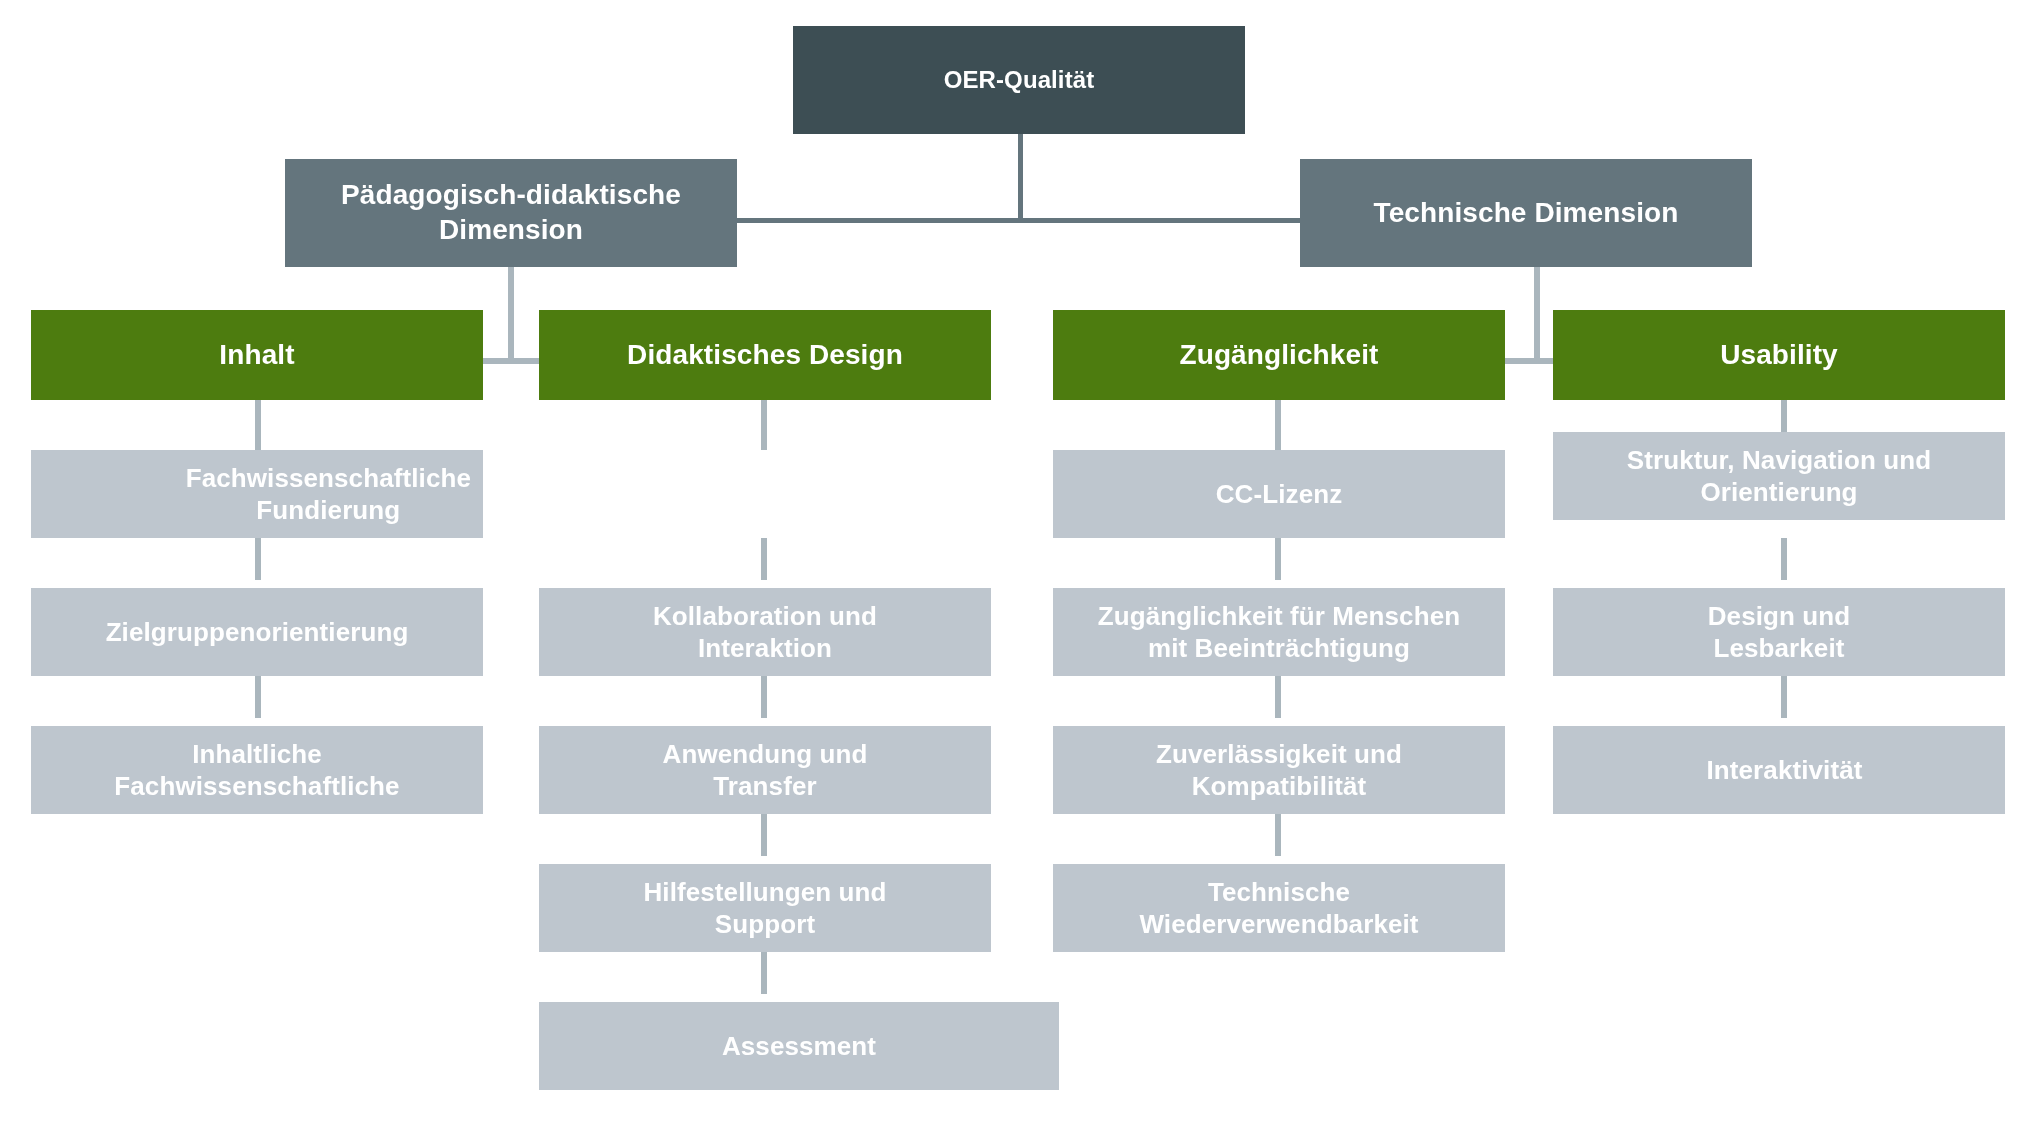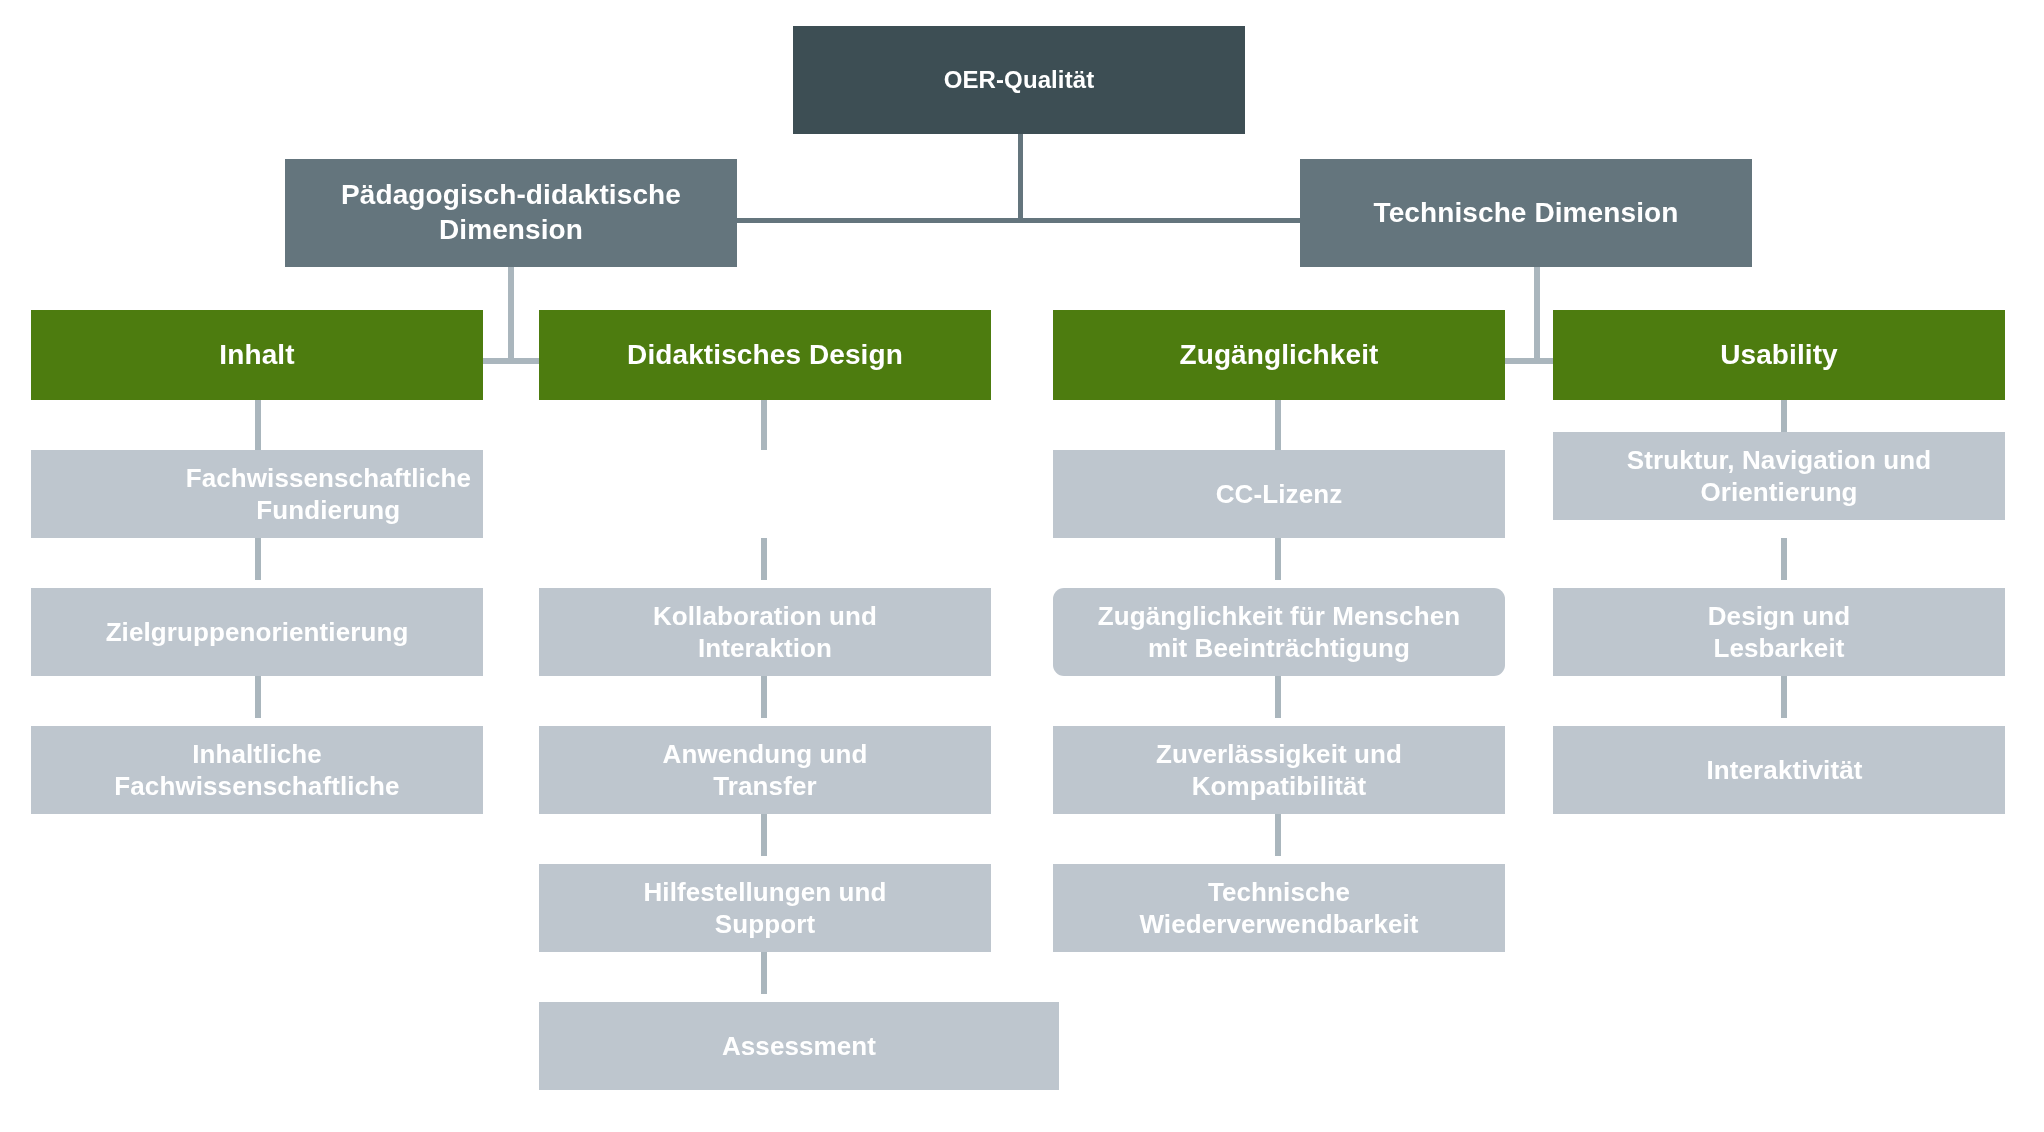--- a/index.html
+++ b/index.html
@@ -147,21 +147,21 @@
     <span class="label">Hilfestellungen und
 Support</span>
   </div>
   <div class="node lvl-leaf" style="left:539px; top:1002px; width:520px; height:88px;">
     <span class="label">Assessment</span>
   </div>
 
   <div class="node lvl-leaf" style="left:1053px; top:450px; width:452px; height:88px;">
     <span class="label">CC-Lizenz</span>
   </div>
-  <div class="node lvl-leaf" style="left:1053px; top:588px; width:452px; height:88px;border-radius:11px;">
+  <div class="node lvl-leaf" style="left:1053px; top:588px; width:452px; height:88px;">
     <span class="label">Zugänglichkeit für Menschen
 mit Beeinträchtigung</span>
   </div>
   <div class="node lvl-leaf" style="left:1053px; top:726px; width:452px; height:88px;">
     <span class="label">Zuverlässigkeit und
 Kompatibilität</span>
   </div>
   <div class="node lvl-leaf" style="left:1053px; top:864px; width:452px; height:88px;">
     <span class="label">Technische
 Wiederverwendbarkeit</span>

